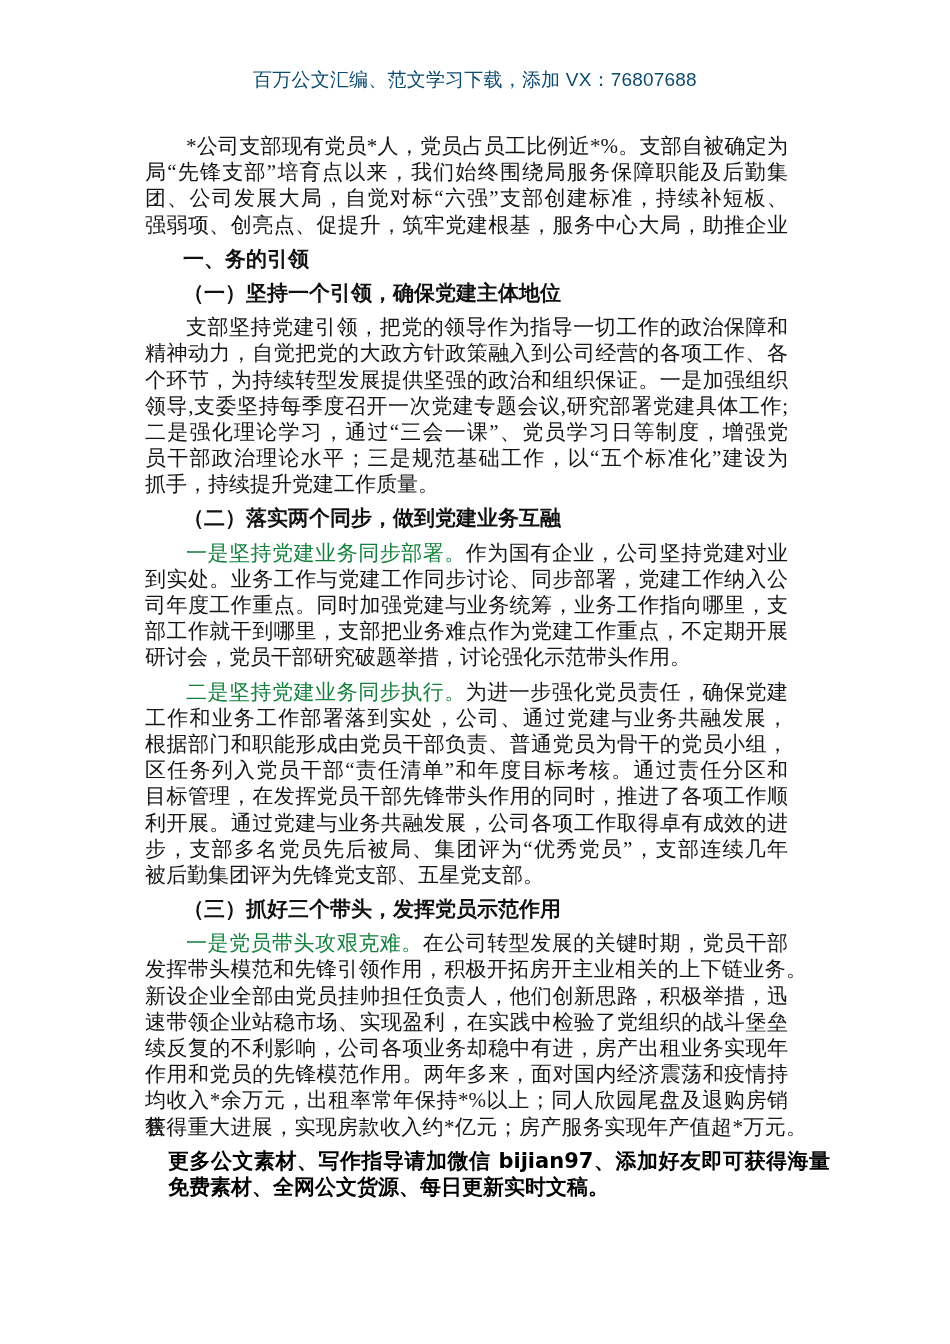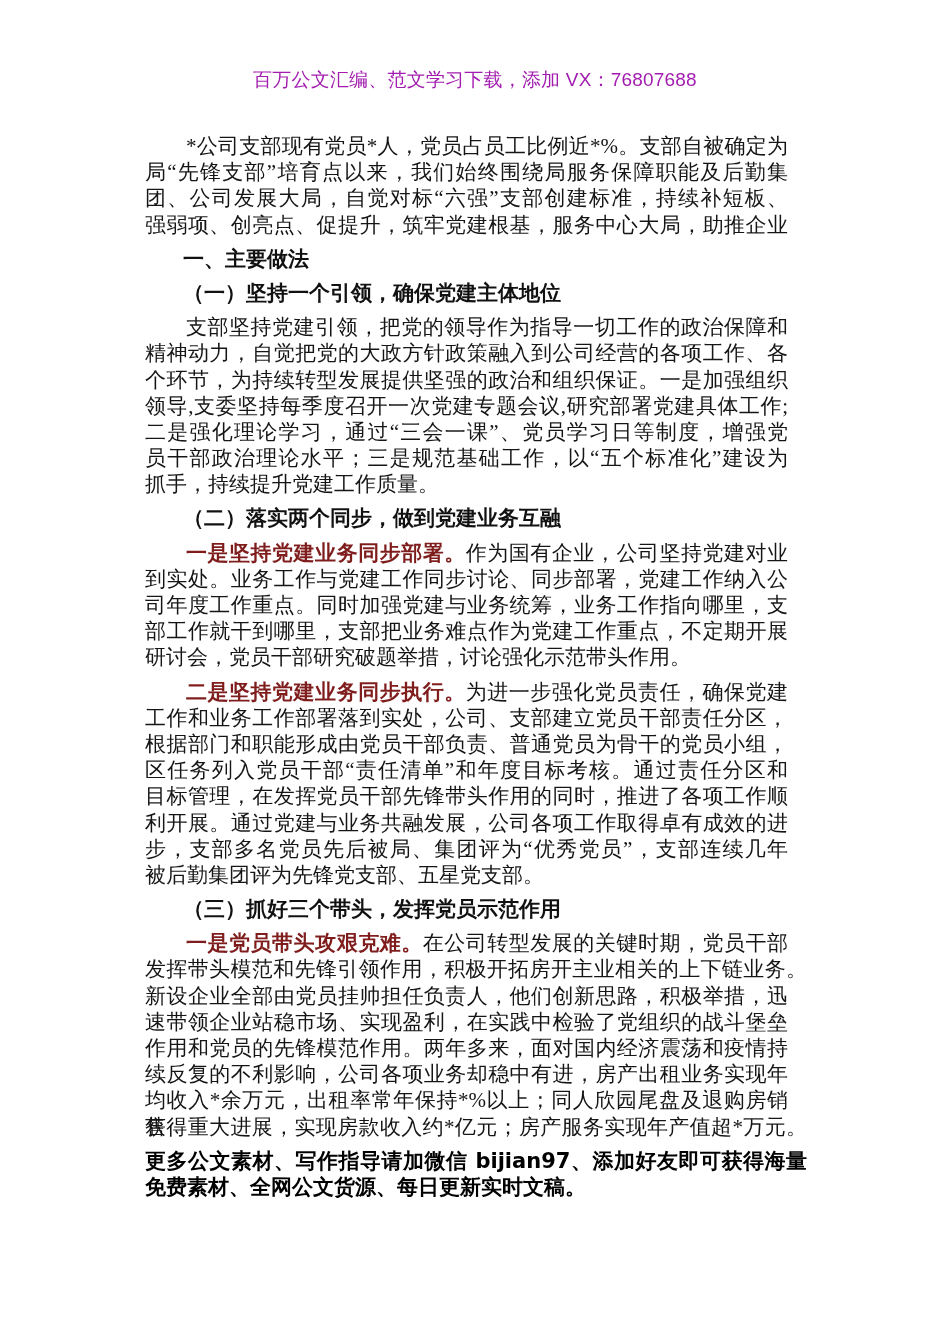--- a/index.html
+++ b/index.html
@@ -1,58 +1,58 @@
 <!DOCTYPE html>
 <html><head>
   <meta charset="utf-8">
   <style>
     html, body { margin: 0; padding: 0; background: #ffffff; }
     body { width: 950px; height: 1344px; position: relative; overflow: hidden; }
     .banner {
       position: absolute; top: 68px; left: 0; width: 950px;
       text-align: center; font-family: "Liberation Sans", "DejaVu Sans", sans-serif;
-      font-size: 19px; line-height: 24px; color: #a21caf; letter-spacing: 0.2px;
+      font-size: 19px; line-height: 24px; color: #0c4a6e; letter-spacing: 0.2px;
     }
     .doc {
       position: absolute; left: 145px; top: 117px; width: 643px;
       font-family: "Liberation Serif", "DejaVu Serif", serif; color: #151515;
     }
     .block { margin-top: 8px; }
     .block.first { margin-top: 16px; }
     .line {
       height: 26.2px; line-height: 26.2px; font-size: 21px;
       text-align: justify; text-align-last: justify; width: 643px;
     }
     .line.indent { padding-left: 41px; width: 602px; }
     .line.last { text-align-last: left; }
     .line.hang { width: 662px; }
     .heading {
       height: 26.2px; line-height: 26.2px; font-size: 21px; padding-left: 38px;
       font-family: "DejaVu Sans", "Liberation Sans", sans-serif; font-weight: bold; color: #111;
     }
-    .lead { font-family: "DejaVu Sans", "Liberation Sans", sans-serif; font-weight: bold; color: #7f1d1d; }
+    .lead { font-family: "DejaVu Sans", "Liberation Sans", sans-serif; font-weight: normal; color: #15803d; }
     .footer { margin-top: 8px; font-family: "DejaVu Sans", "Liberation Sans", sans-serif; font-weight: bold; color: #000; }
-    .footer .line { font-size: 21px; }
+    .footer .line { font-size: 21px; margin-left: 23px; }
   </style>
 </head>
 <body>
 
 <div class="banner">百万公文汇编、范文学习下载，添加 VX：76807688</div>
 
 <div class="doc">
 
   <div class="block first">
     <div class="line indent">*公司支部现有党员*人，党员占员工比例近*%。支部自被确定为</div>
     <div class="line">局“先锋支部”培育点以来，我们始终围绕局服务保障职能及后勤集</div>
     <div class="line">团、公司发展大局，自觉对标“六强”支部创建标准，持续补短板、</div>
     <div class="line">强弱项、创亮点、促提升，筑牢党建根基，服务中心大局，助推企业</div>
   </div>
 
   <div class="block">
-    <div class="heading">一、主要做法</div>
+    <div class="heading">一、务的引领</div>
   </div>
 
   <div class="block">
     <div class="heading">（一）坚持一个引领，确保党建主体地位</div>
   </div>
   <div class="block">
     <div class="line indent">支部坚持党建引领，把党的领导作为指导一切工作的政治保障和</div>
     <div class="line">精神动力，自觉把党的大政方针政策融入到公司经营的各项工作、各</div>
     <div class="line">个环节，为持续转型发展提供坚强的政治和组织保证。一是加强组织</div>
     <div class="line">领导,支委坚持每季度召开一次党建专题会议,研究部署党建具体工作;</div>
@@ -66,39 +66,39 @@
   </div>
   <div class="block">
     <div class="line indent"><span class="lead">一是坚持党建业务同步部署。</span><span>作为国有企业，公司坚持党建对业</span></div>
     <div class="line">到实处。业务工作与党建工作同步讨论、同步部署，党建工作纳入公</div>
     <div class="line">司年度工作重点。同时加强党建与业务统筹，业务工作指向哪里，支</div>
     <div class="line">部工作就干到哪里，支部把业务难点作为党建工作重点，不定期开展</div>
     <div class="line last">研讨会，党员干部研究破题举措，讨论强化示范带头作用。</div>
   </div>
   <div class="block">
     <div class="line indent"><span class="lead">二是坚持党建业务同步执行。</span><span>为进一步强化党员责任，确保党建</span></div>
-    <div class="line">工作和业务工作部署落到实处，公司、支部建立党员干部责任分区，</div>
+    <div class="line">工作和业务工作部署落到实处，公司、通过党建与业务共融发展，</div>
     <div class="line">根据部门和职能形成由党员干部负责、普通党员为骨干的党员小组，</div>
     <div class="line">区任务列入党员干部“责任清单”和年度目标考核。通过责任分区和</div>
     <div class="line">目标管理，在发挥党员干部先锋带头作用的同时，推进了各项工作顺</div>
     <div class="line">利开展。通过党建与业务共融发展，公司各项工作取得卓有成效的进</div>
     <div class="line">步，支部多名党员先后被局、集团评为“优秀党员”，支部连续几年</div>
     <div class="line last">被后勤集团评为先锋党支部、五星党支部。</div>
   </div>
 
   <div class="block">
     <div class="heading">（三）抓好三个带头，发挥党员示范作用</div>
   </div>
   <div class="block">
     <div class="line indent"><span class="lead">一是党员带头攻艰克难。</span><span>在公司转型发展的关键时期，党员干部</span></div>
     <div class="line hang">发挥带头模范和先锋引领作用，积极开拓房开主业相关的上下链业务。</div>
     <div class="line">新设企业全部由党员挂帅担任负责人，他们创新思路，积极举措，迅</div>
     <div class="line">速带领企业站稳市场、实现盈利，在实践中检验了党组织的战斗堡垒</div>
+    <div class="line">续反复的不利影响，公司各项业务却稳中有进，房产出租业务实现年</div>
     <div class="line">作用和党员的先锋模范作用。两年多来，面对国内经济震荡和疫情持</div>
-    <div class="line">续反复的不利影响，公司各项业务却稳中有进，房产出租业务实现年</div>
     <div class="line">均收入*余万元，出租率常年保持*%以上；同人欣园尾盘及退购房销售</div>
     <div class="line hang">获得重大进展，实现房款收入约*亿元；房产服务实现年产值超*万元。</div>
   </div>
 
   <div class="footer">
     <div class="line hang">更多公文素材、写作指导请加微信 bijian97、添加好友即可获得海量</div>
     <div class="line last">免费素材、全网公文货源、每日更新实时文稿。</div>
   </div>
 
 </div>

